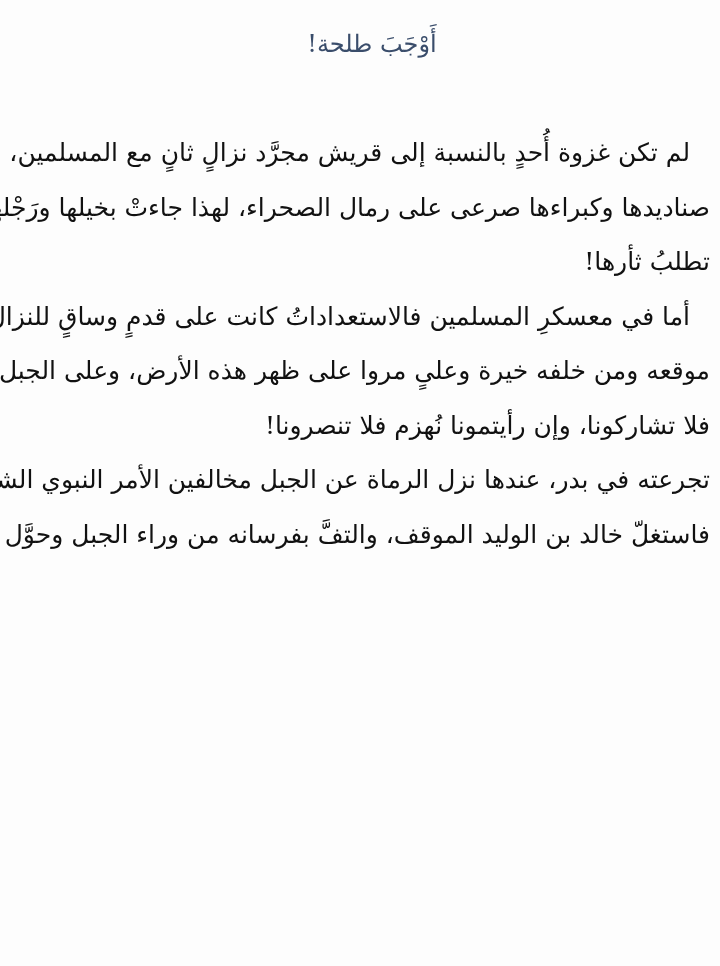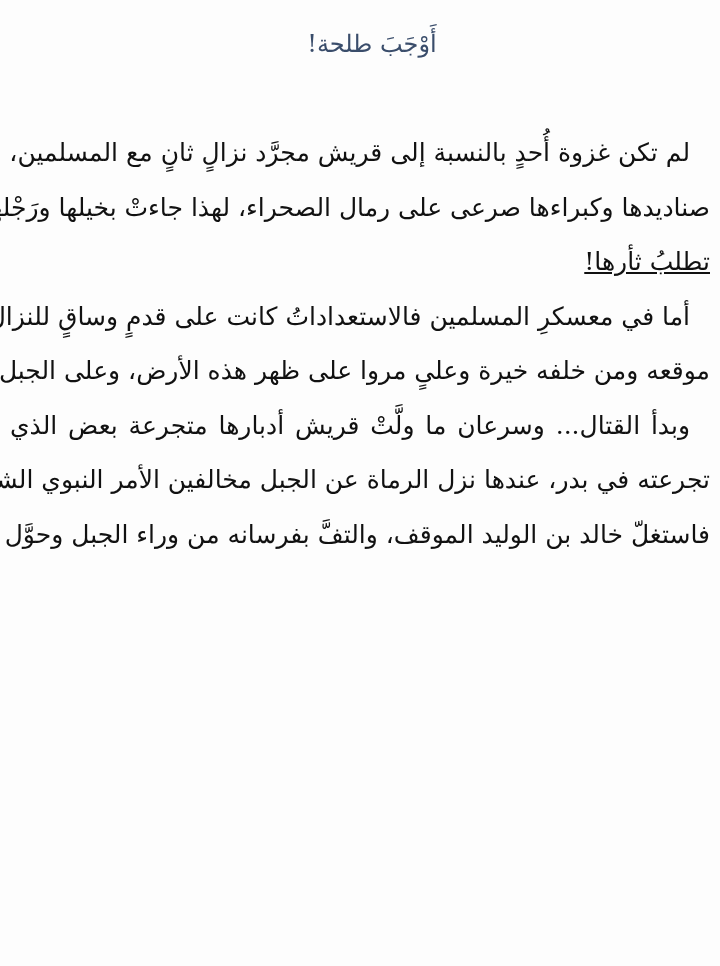--- a/index.html
+++ b/index.html
@@ -49,38 +49,37 @@
       text-align-last: right;
     }
     .line {
       display: block;
       text-align: justify;
       text-align-last: justify;
       white-space: nowrap;
     }
     .line.last {
       text-align-last: right;
-      text-decoration: underline;
     }
   </style>
 </head>
 <body>
 
 <div class="page">
   <h1 class="title">أَوْجَبَ طلحة!</h1>
 
   <div class="body-text">
     <p class="para">
       <span class="line" style="padding-right:20px">لم تكن غزوة أُحدٍ بالنسبة إلى قريش مجرَّد نزالٍ ثانٍ مع المسلمين، وإنما</span>
       <span class="line">صناديدها وكبراءها صرعى على رمال الصحراء، لهذا جاءتْ بخيلها ورَجْلها</span>
       <span class="line last">تطلبُ ثأرها!</span>
     </p>
     <p class="para">
       <span class="line" style="padding-right:20px">أما في معسكرِ المسلمين فالاستعداداتُ كانت على قدمٍ وساقٍ للنزال،</span>
       <span class="line">موقعه ومن خلفه خيرة وعلىٍ مروا على ظهر هذه الأرض، وعلى الجبل</span>
+      <span class="line last">فلا تشاركونا، وإن رأيتمونا نُهزم فلا تنصرونا!</span>
     </p>
     <p class="para">
-      <span class="line" style="padding-right:20px">وبدأ القتال... وسرعان ما ولَّتْ قريش أدبارها متجرعة بعض الذي</span>
       <span class="line">تجرعته في بدر، عندها نزل الرماة عن الجبل مخالفين الأمر النبوي الشريف،</span>
       <span class="line">فاستغلّ خالد بن الوليد الموقف، والتفَّ بفرسانه من وراء الجبل وحوَّل نصر</span>
     </p>
   </div>
 </div>
 
 </body></html>

